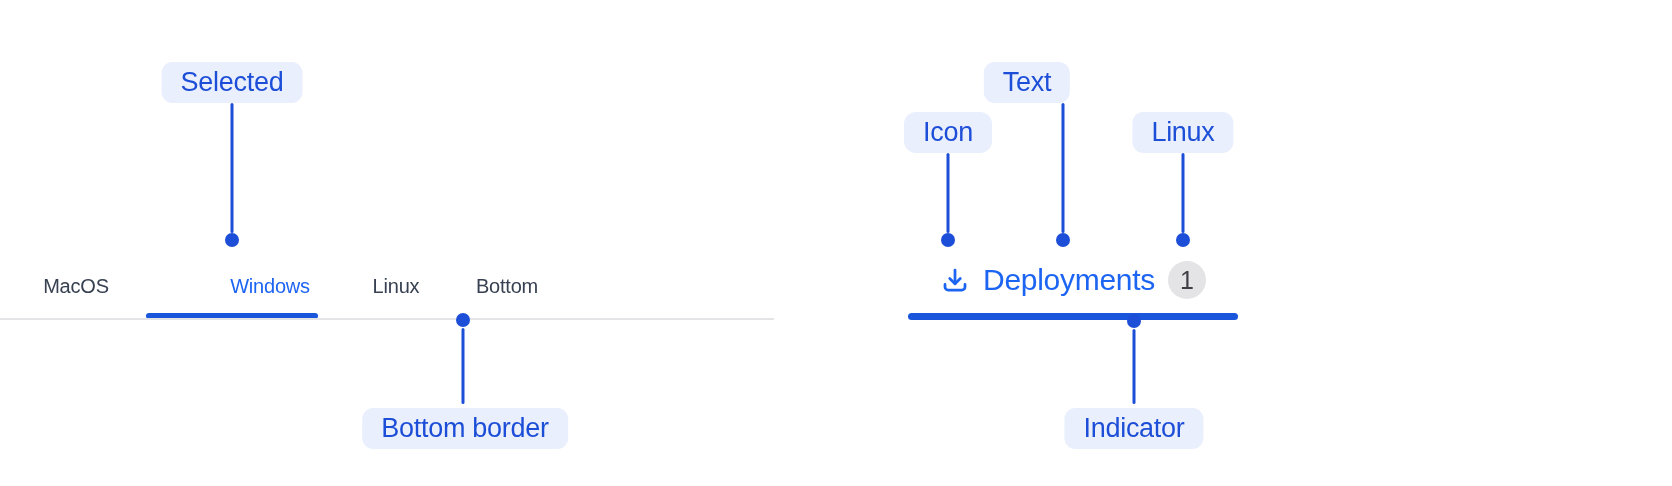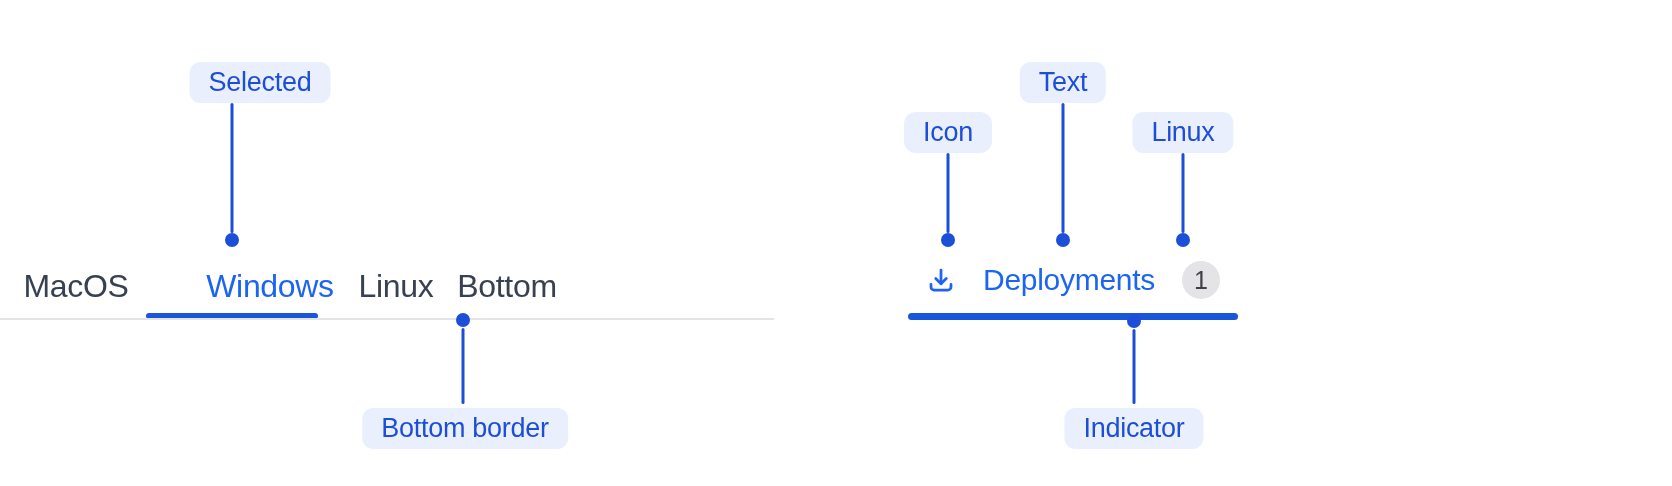--- a/index.html
+++ b/index.html
@@ -49,21 +49,21 @@
     width:14px;height:14px;
     border-radius:50%;
     background:var(--annotation-blue);
     transform:translate(-50%,-50%);
   }
   
   .tab-label{
     position:absolute;
     top:268px;
     transform:translateX(-50%);
-    font-size:32px;
+    font-size:20px;
     line-height:36px;
     font-weight:500;
     color:var(--tab-text);
     letter-spacing:-0.01em;
     cursor:pointer;
   }
   .tab-label.selected{color:var(--accent-blue);}
   .tab-underline{
     position:absolute;
     left:146px;top:313px;
@@ -78,21 +78,21 @@
     background:var(--border-gray);
   }
   
   .right-tab{
     position:absolute;
     left:908px;top:254px;
     width:330px;height:52px;
     display:flex;
     align-items:center;
     justify-content:center;
-    gap:27px;
+    gap:13px;
     color:var(--accent-blue);
     cursor:pointer;
   }
   .right-tab .dl-icon{
     width:30px;height:30px;
     display:block;
     flex:0 0 auto;
   }
   .right-tab .tab-text{
     font-size:30px;
@@ -118,41 +118,41 @@
     width:330px;height:7px;
     border-radius:4px;
     background:var(--bar-blue);
   }
 </style>
 </head>
 <body>
 
 <div class="canvas">
 
-  <div class="ann-pill" style="left:232px;top:62px;margin-left:28px;">Selected</div>
+  <div class="ann-pill" style="left:232px;top:62px;">Selected</div>
   <div class="ann-vline" style="left:232px;top:103px;height:130px;"></div>
   <div class="ann-dot" style="left:232px;top:240px;"></div>
 
   <div class="tab-label" style="left:76px;">MacOS</div>
   <div class="tab-label selected" style="left:232px;margin-left:38px;">Windows</div>
   <div class="tab-label" style="left:396px;">Linux</div>
   <div class="tab-label" style="left:507px;">Bottom</div>
 
   <div class="tab-underline"></div>
   <div class="tabbar-border"></div>
 
   <div class="ann-dot" style="left:463px;top:320px;"></div>
   <div class="ann-vline" style="left:463px;top:328px;height:76px;"></div>
   <div class="ann-pill" style="left:465px;top:408px;">Bottom border</div>
 
   <div class="ann-pill" style="left:948px;top:112px;border-radius:12px;">Icon</div>
   <div class="ann-vline" style="left:948px;top:153px;height:80px;"></div>
   <div class="ann-dot" style="left:948px;top:240px;"></div>
 
-  <div class="ann-pill" style="left:1063px;top:62px;">Text</div>
+  <div class="ann-pill" style="left:1027px;top:62px;">Text</div>
   <div class="ann-vline" style="left:1063px;top:103px;height:130px;"></div>
   <div class="ann-dot" style="left:1063px;top:240px;"></div>
 
   <div class="ann-pill" style="left:1183px;top:112px;">Linux</div>
   <div class="ann-vline" style="left:1183px;top:153px;height:80px;"></div>
   <div class="ann-dot" style="left:1183px;top:240px;"></div>
 
   <div class="right-tab">
     <span class="dl-icon">
       <svg width="30" height="30" viewBox="0 0 24 24" fill="none" stroke="currentColor" stroke-width="2.2" stroke-linecap="round" stroke-linejoin="round">

